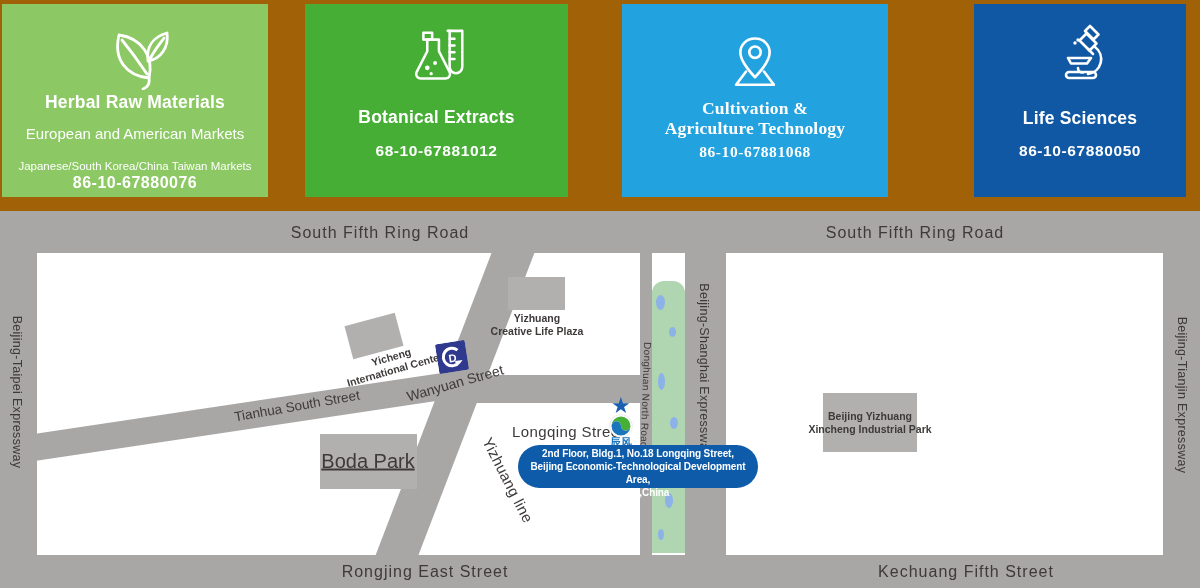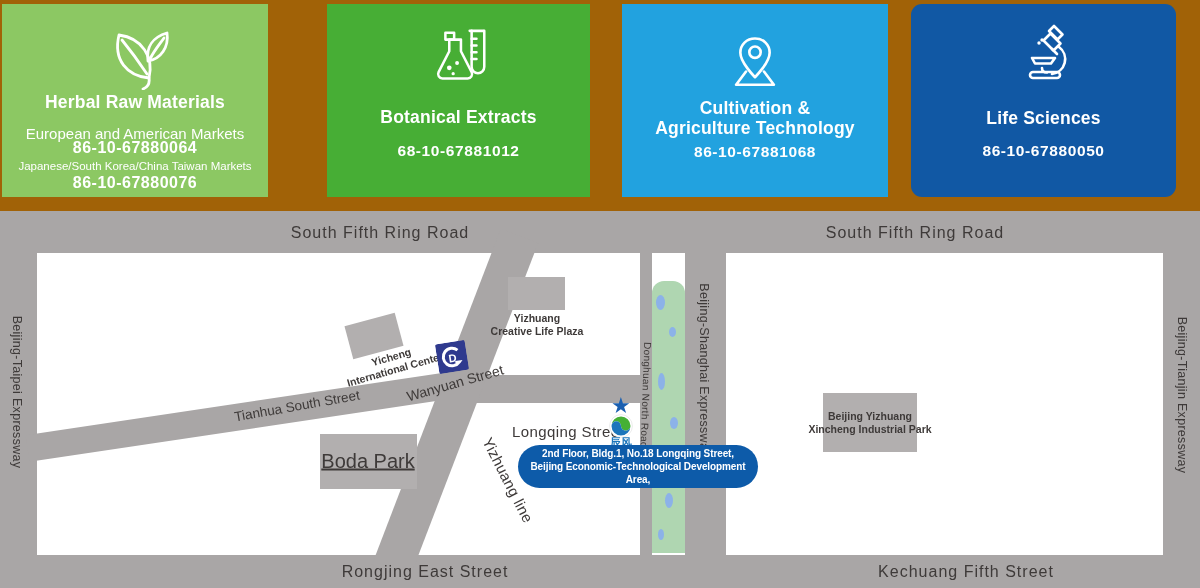--- a/index.html
+++ b/index.html
@@ -2,23 +2,23 @@
 <html><head>
 <meta charset="utf-8">
 <style>
   html,body{margin:0;padding:0;background:#fff;}
   body{width:1200px;height:588px;font-family:"Liberation Sans","DejaVu Sans",sans-serif;}
   .page{position:relative;width:1200px;height:588px;overflow:hidden;background:#a16207;}
 
   
   .card{position:absolute;top:4px;height:193px;color:#fff;text-align:center;}
   .c1{left:2px;width:266px;background:#8CC863;}
-  .c2{left:327px;width:263px;background:#47AE35;}
-  .c3{left:622px;width:266px;background:#22A2DF;}
-  .c4{left:911px;width:265px;background:#1158A4;border-radius:11px;}
+  .c2{left:305px;width:263px;background:#47AE35;}
+  .c3{left:622px;width:266px;background:#22A2DF;font-family:Liberation Serif, serif;}
+  .c4{left:974px;width:212px;background:#1158A4;}
   .card .icon{position:absolute;left:50%;transform:translateX(-50%);}
   .c1 .icon{top:12px;} .c2 .icon{top:22px;} .c3 .icon{top:26px;} .c4 .icon{top:16px;}
   .card .title{position:absolute;width:100%;font-size:17.5px;font-weight:700;letter-spacing:.2px;}
   .c1 .title{top:88px;} .c2 .title{top:103px;} .c3 .title{top:95px;line-height:19.5px;} .c4 .title{top:104px;}
   .card .phone{position:absolute;width:100%;font-size:15.5px;font-weight:600;letter-spacing:.6px;}
   .c2 .phone{top:138px;} .c3 .phone{top:139px;} .c4 .phone{top:138px;}
   .c1 .mlabel1{position:absolute;width:100%;top:121px;font-size:15px;}
   .c1 .mphone1{position:absolute;width:100%;top:135px;font-size:16px;font-weight:600;letter-spacing:.5px;}
   .c1 .mlabel2{position:absolute;width:100%;top:156px;font-size:11.5px;}
   .c1 .mphone2{position:absolute;width:100%;top:170px;font-size:16px;font-weight:600;letter-spacing:.5px;}
@@ -73,21 +73,20 @@
           <path d="M51 62 C29 60 15 44 21 19 C44 22 56 41 51 62 Z"></path>
           <path d="M49 58 C41 46 33 35 24 24"></path>
           <path d="M50 45 C48 31 55 21 69 17 C71 31 63 43 50 45 Z"></path>
           <path d="M52 43 C56 35 61 29 66 22"></path>
           <path d="M51 62 C52 68 50 71 45 73"></path>
         </g>
       </svg>
     </div>
     <div class="title">Herbal Raw Materials</div>
     <div class="mlabel1">European and American Markets</div>
-    <div class="mphone1">86-10-67880064</div>
     <div class="mlabel2">Japanese/South Korea/China Taiwan Markets</div>
     <div class="mphone2">86-10-67880076</div>
   </section>
 
   <section class="card c2">
     <div class="icon">
       <svg width="70" height="70" viewBox="0 0 72 72">
         <g stroke="#fff" stroke-width="2.6" fill="none" stroke-linecap="round" stroke-linejoin="round">
           <rect x="22" y="7" width="9" height="7"></rect>
           <path d="M26 14 h12 v12 l11 21.5 a4.5 4.5 0 0 1 -4 6.5 H19 a4.5 4.5 0 0 1 -4 -6.5 L26 26 Z"></path>
@@ -211,15 +210,16 @@
         <path d="M12 2.5 A9.5 9.5 0 0 0 2.5 12 A4.75 4.75 0 0 1 12 12 A4.75 4.75 0 0 0 21.5 12 A9.5 9.5 0 0 0 12 2.5 Z" fill="#45B035"></path>
         <path d="M12 21.5 A9.5 9.5 0 0 0 21.5 12 A4.75 4.75 0 0 1 12 12 A4.75 4.75 0 0 0 2.5 12 A9.5 9.5 0 0 0 12 21.5 Z" fill="#1B75BB"></path>
       </svg>
     </div>
     <div class="logo-cn">辰风</div>
     <div class="logo-sub"></div>
 
     <div class="callout">
       <span>2nd Floor, Bldg.1, No.18 Longqing Street,</span>
       <span>Beijing Economic-Technological Development Area,</span>
+      <span>Beijing,China</span>
     </div>
   </section>
 </div>
 
 </body></html>

